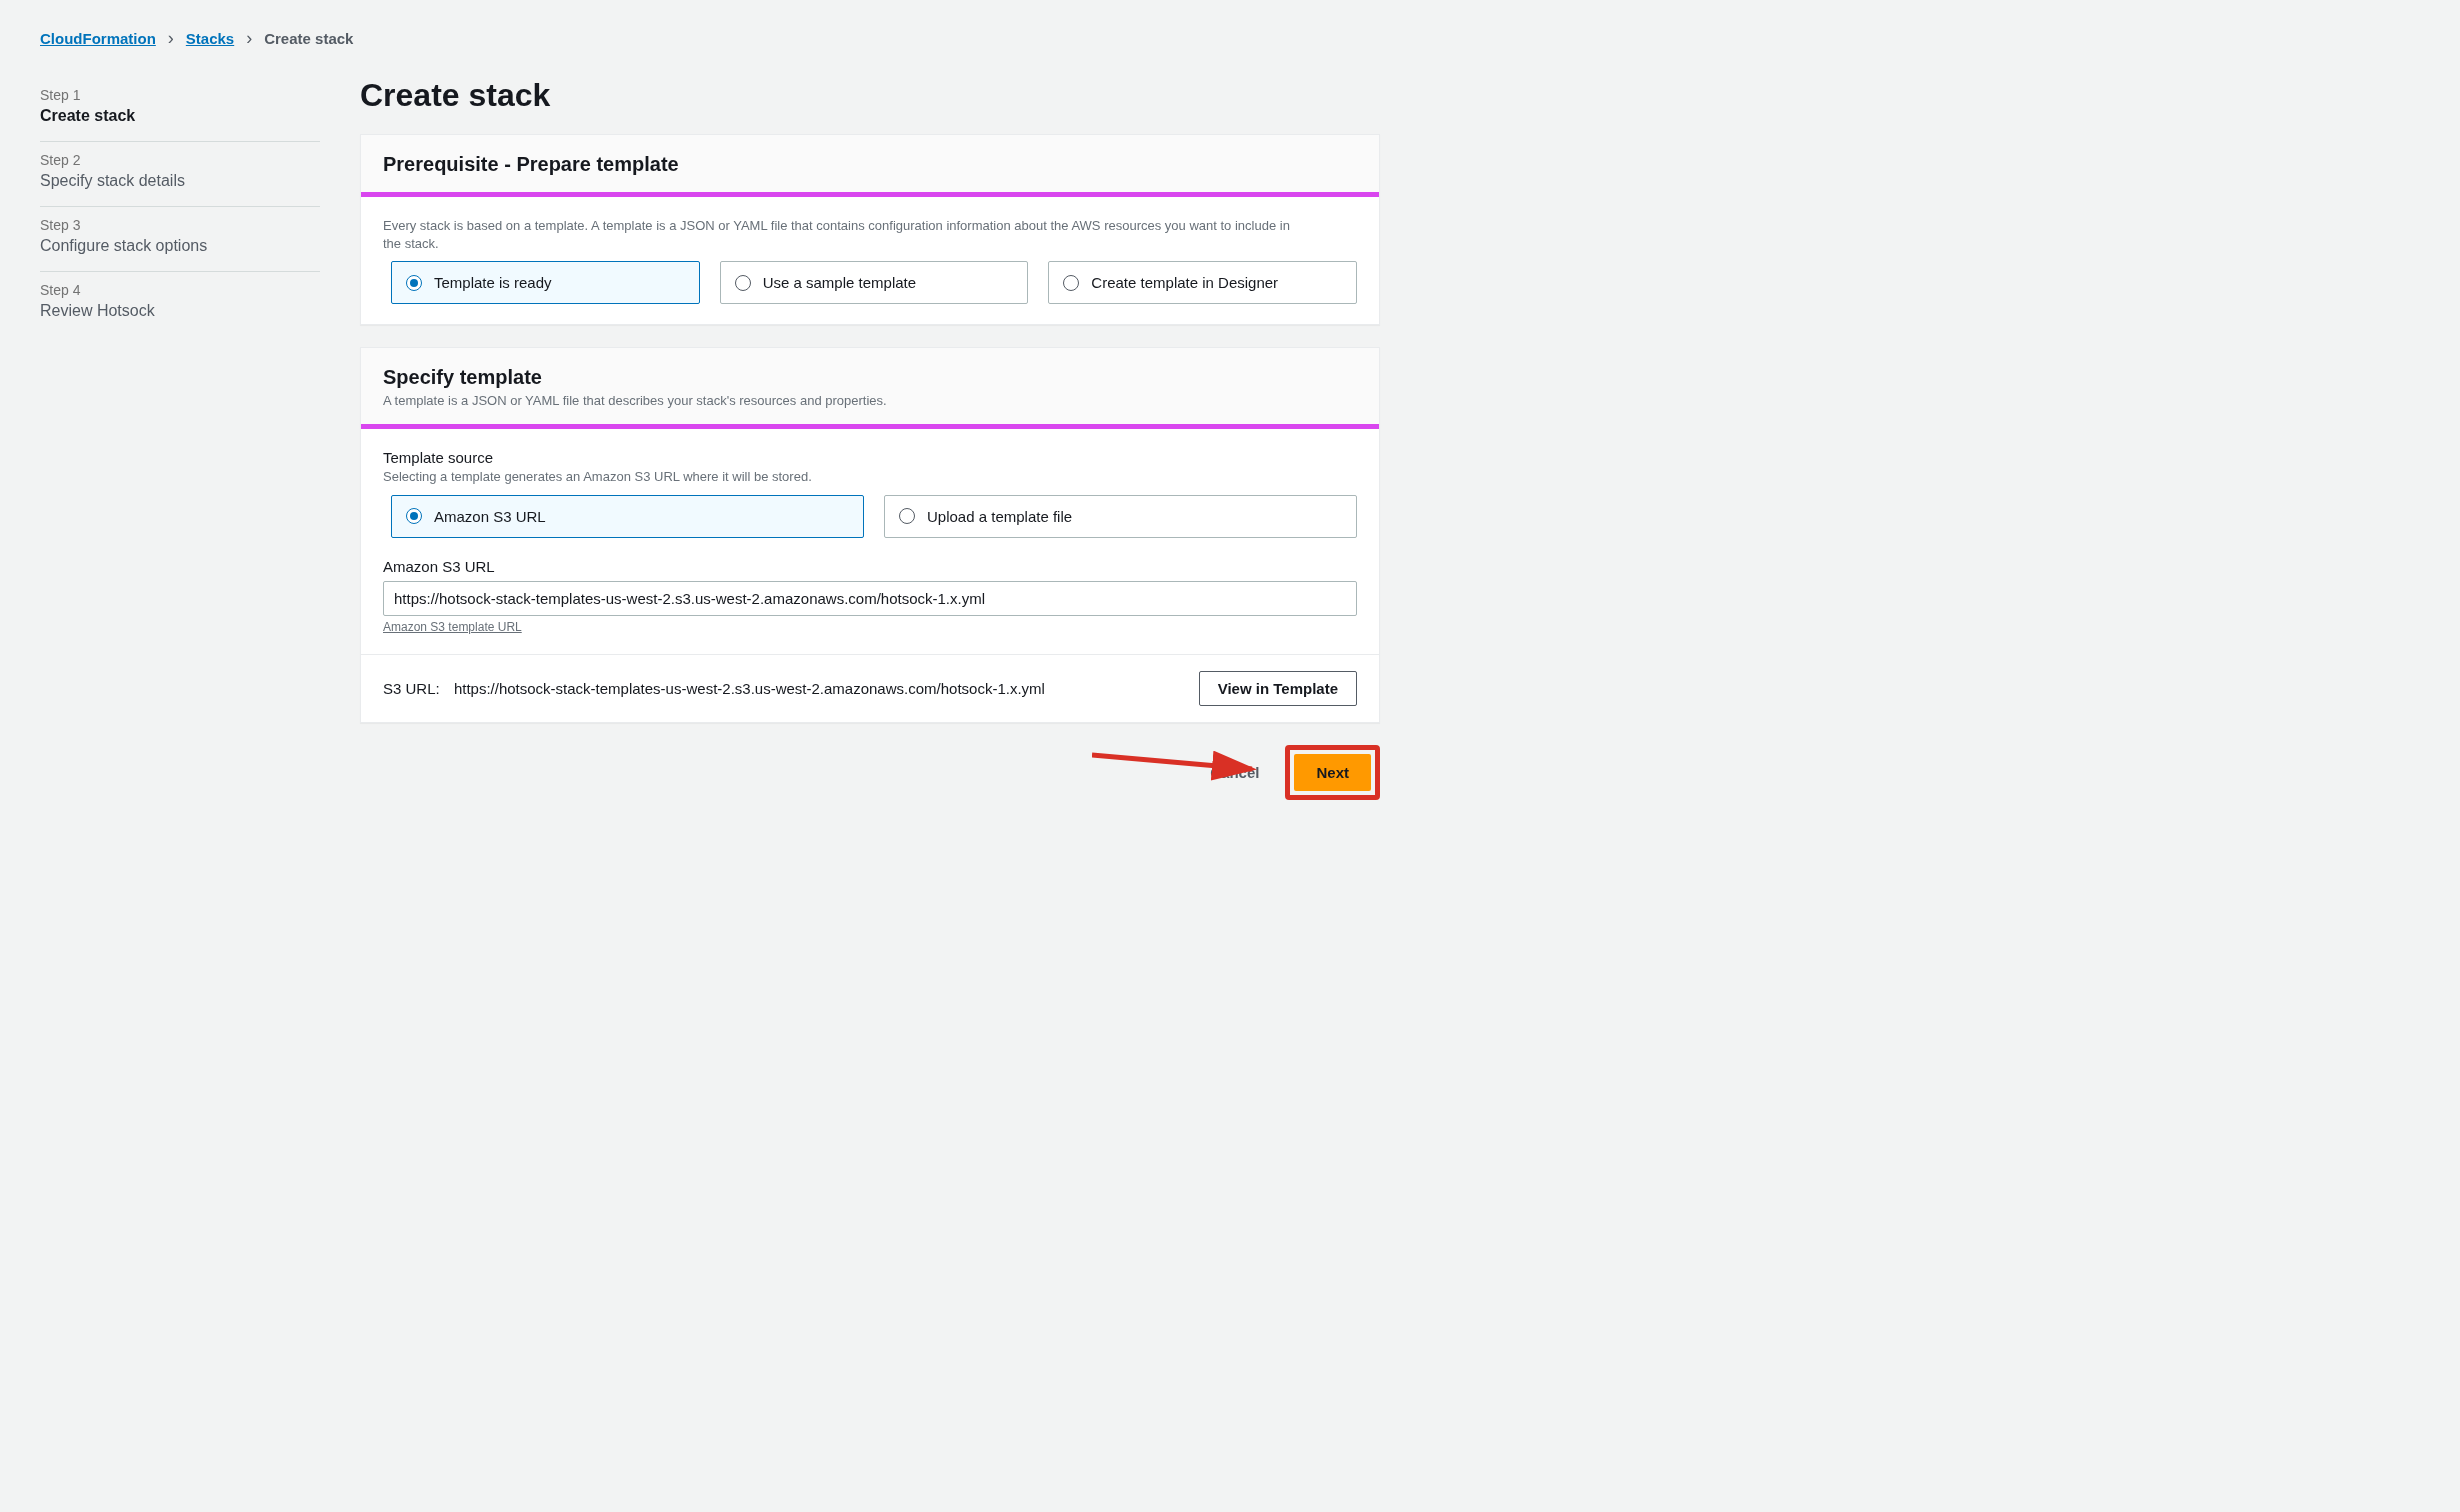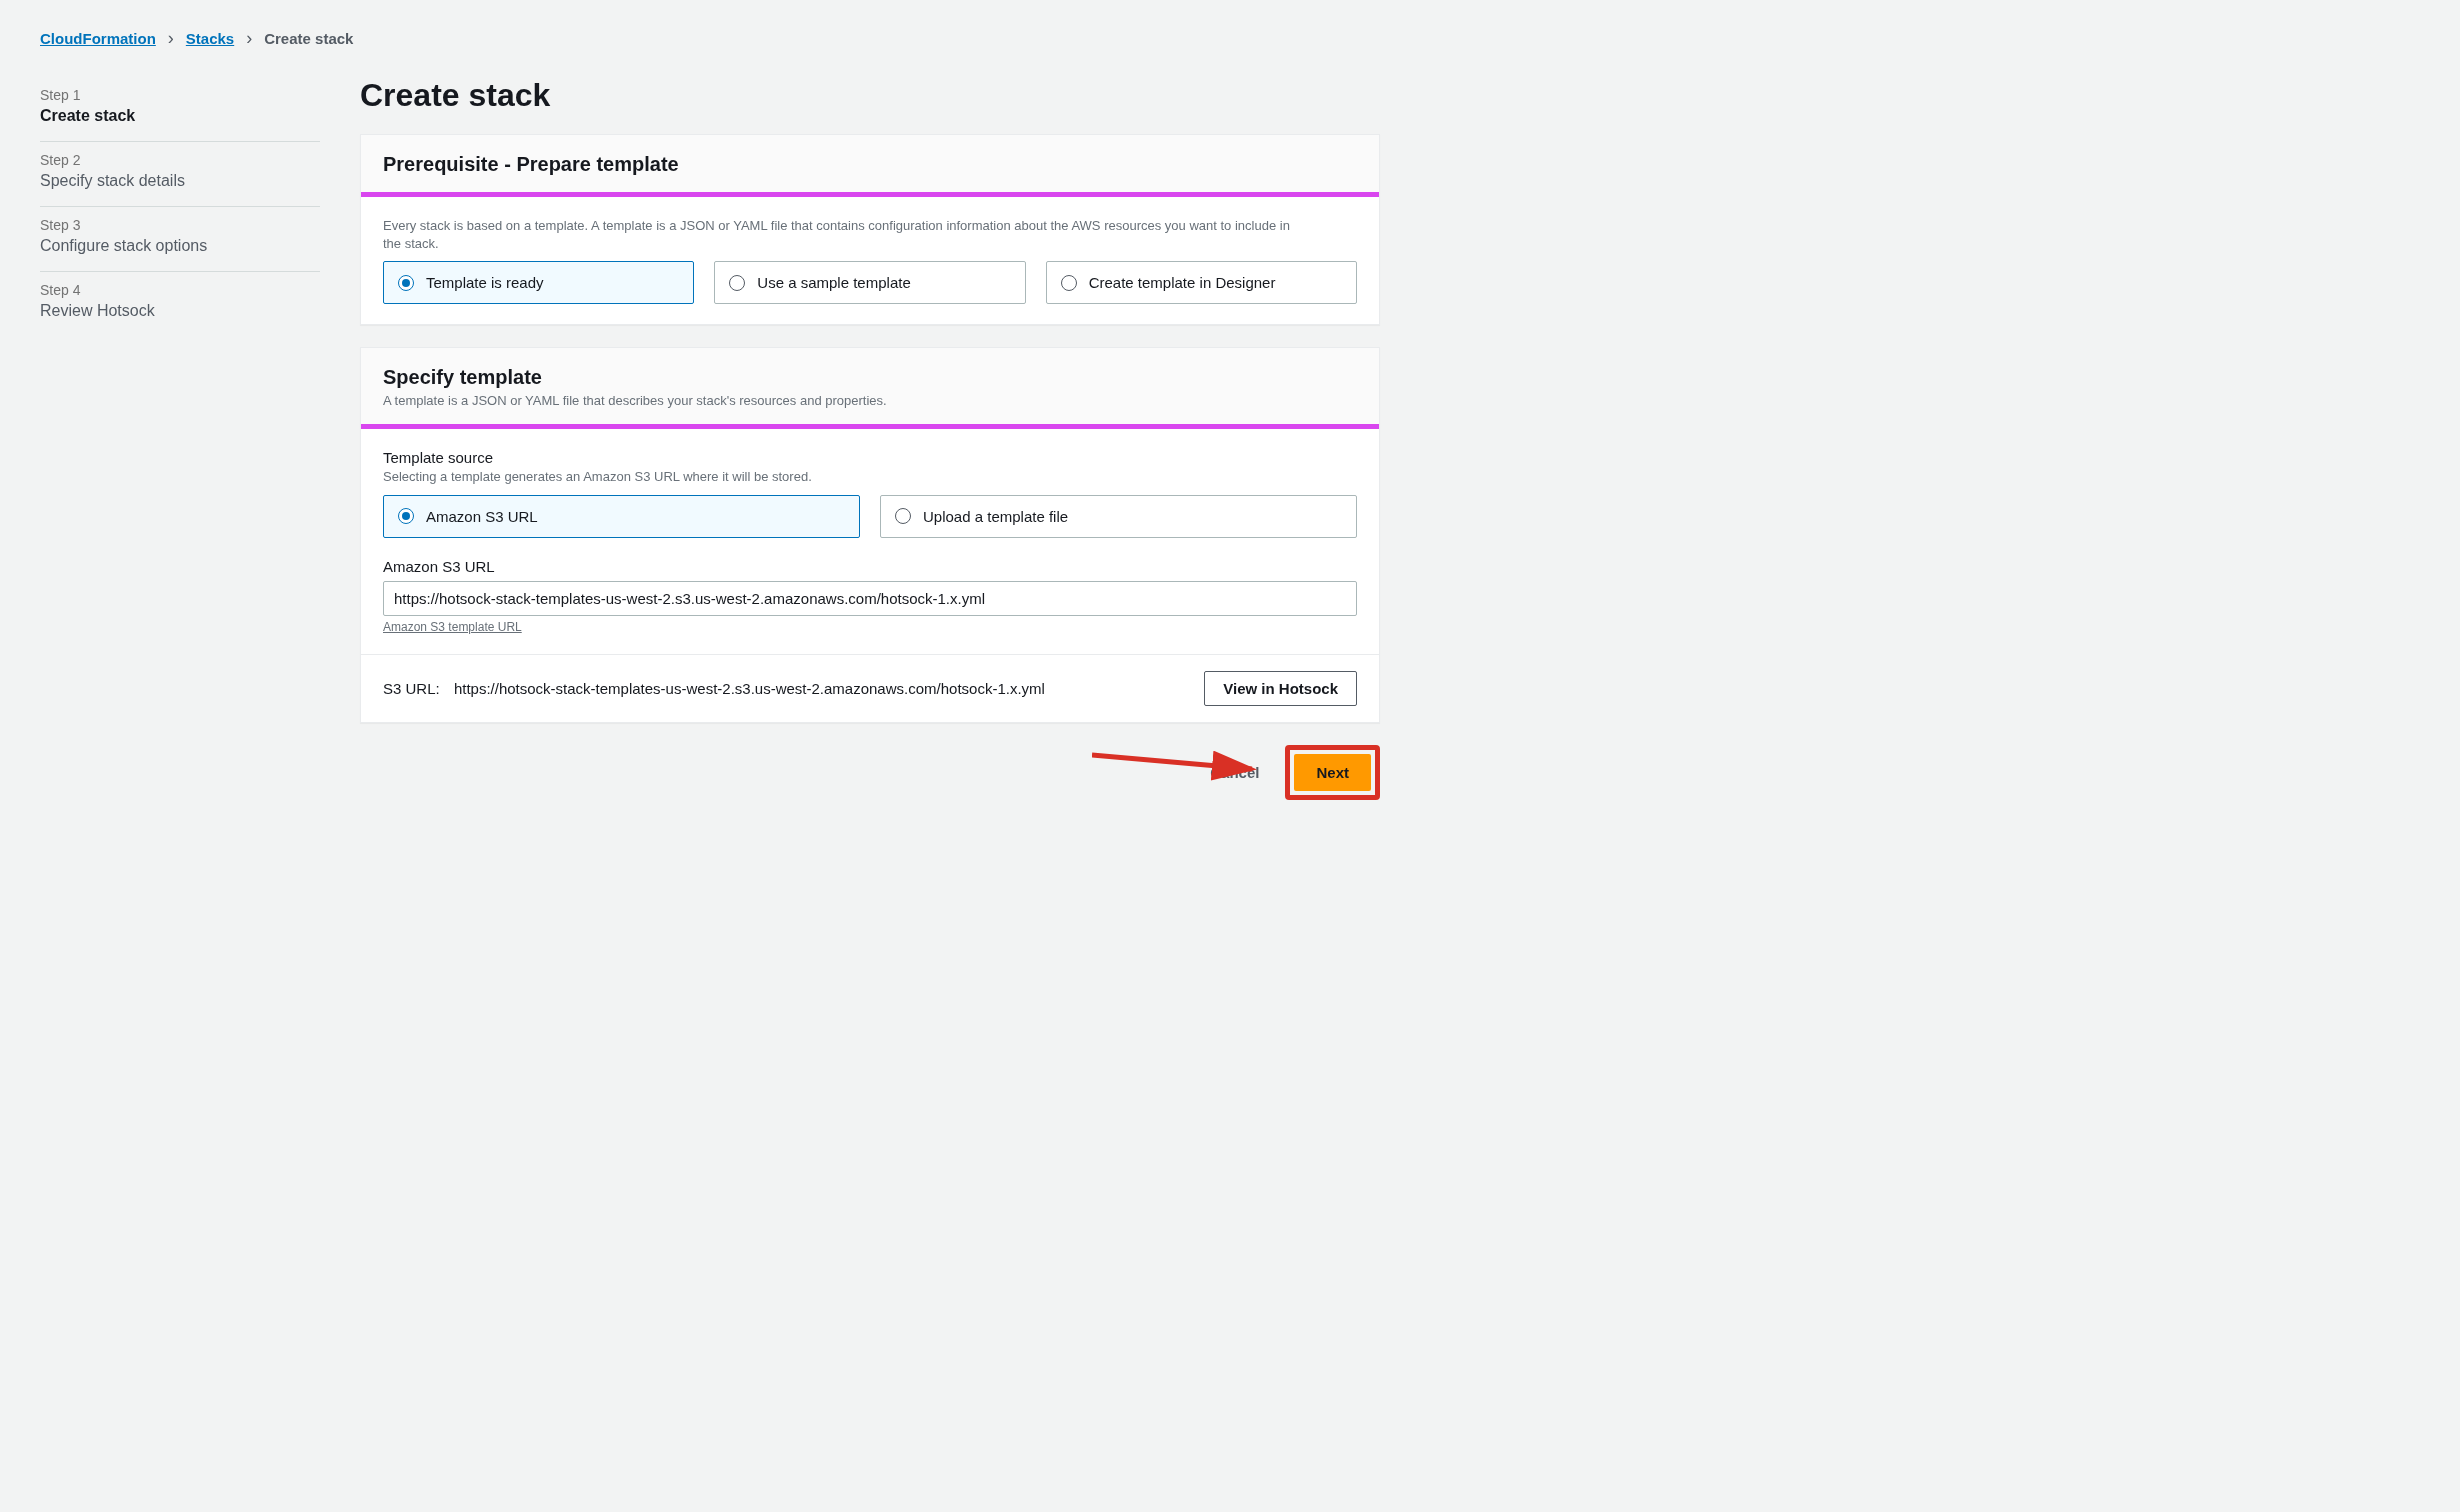--- a/index.html
+++ b/index.html
@@ -35,21 +35,21 @@
       border: 1px solid #e9ebed;
       box-shadow: 0 1px 1px rgba(0,0,0,0.04);
       margin-bottom: 22px;
     }
     .panel-header { padding: 18px 22px 16px 22px; border-bottom: 5px solid #d946ef; background: #fafafa; }
     .panel-header h2 { font-size: 20px; font-weight: 700; }
     .panel-header .sub { font-size: 13px; color: #687078; margin-top: 4px; }
     .panel-body { padding: 20px 22px; }
     .field-label { font-size: 15px; font-weight: 400; color: #16191f; margin-bottom: 2px; }
     .field-help { font-size: 13px; color: #687078; margin-bottom: 8px; max-width: 920px; line-height: 1.4; }
-    .tiles { display: flex; gap: 20px; margin-top: 6px; }
+    .tiles { display: flex; gap: 20px; margin-top: 6px; margin-left: 8px; }
     .tile {
       flex: 1;
       border: 1px solid #aab7b8;
       border-radius: 2px;
       padding: 12px 14px;
       display: flex;
       align-items: center;
       gap: 12px;
       cursor: pointer;
       background: #fff;
@@ -180,21 +180,21 @@
         <div class="field-label">Amazon S3 URL</div>
         <input class="input" type="text" value="https://hotsock-stack-templates-us-west-2.s3.us-west-2.amazonaws.com/hotsock-1.x.yml" style="">
         <div class="hint">Amazon S3 template URL</div>
       </div>
 
       <div class="footer-bar">
         <div class="kv">
           <span class="k">S3 URL:</span>
           <span class="v">https://hotsock-stack-templates-us-west-2.s3.us-west-2.amazonaws.com/hotsock-1.x.yml</span>
         </div>
-        <button class="btn-outline">View in Hotsock</button>
+        <button class="btn-outline">View in Template</button>
       </div>
     </section>
 
     <div class="actions">
       <button class="btn-link">Cancel</button>
       <span class="callout-wrap">
         <svg class="arrow-svg" viewBox="0 0 180 48">
           <defs>
             <marker id="ah" markerWidth="10" markerHeight="10" refX="8" refY="3" orient="auto">
               <path d="M0,0 L0,6 L9,3 z" fill="#d93025"></path>

